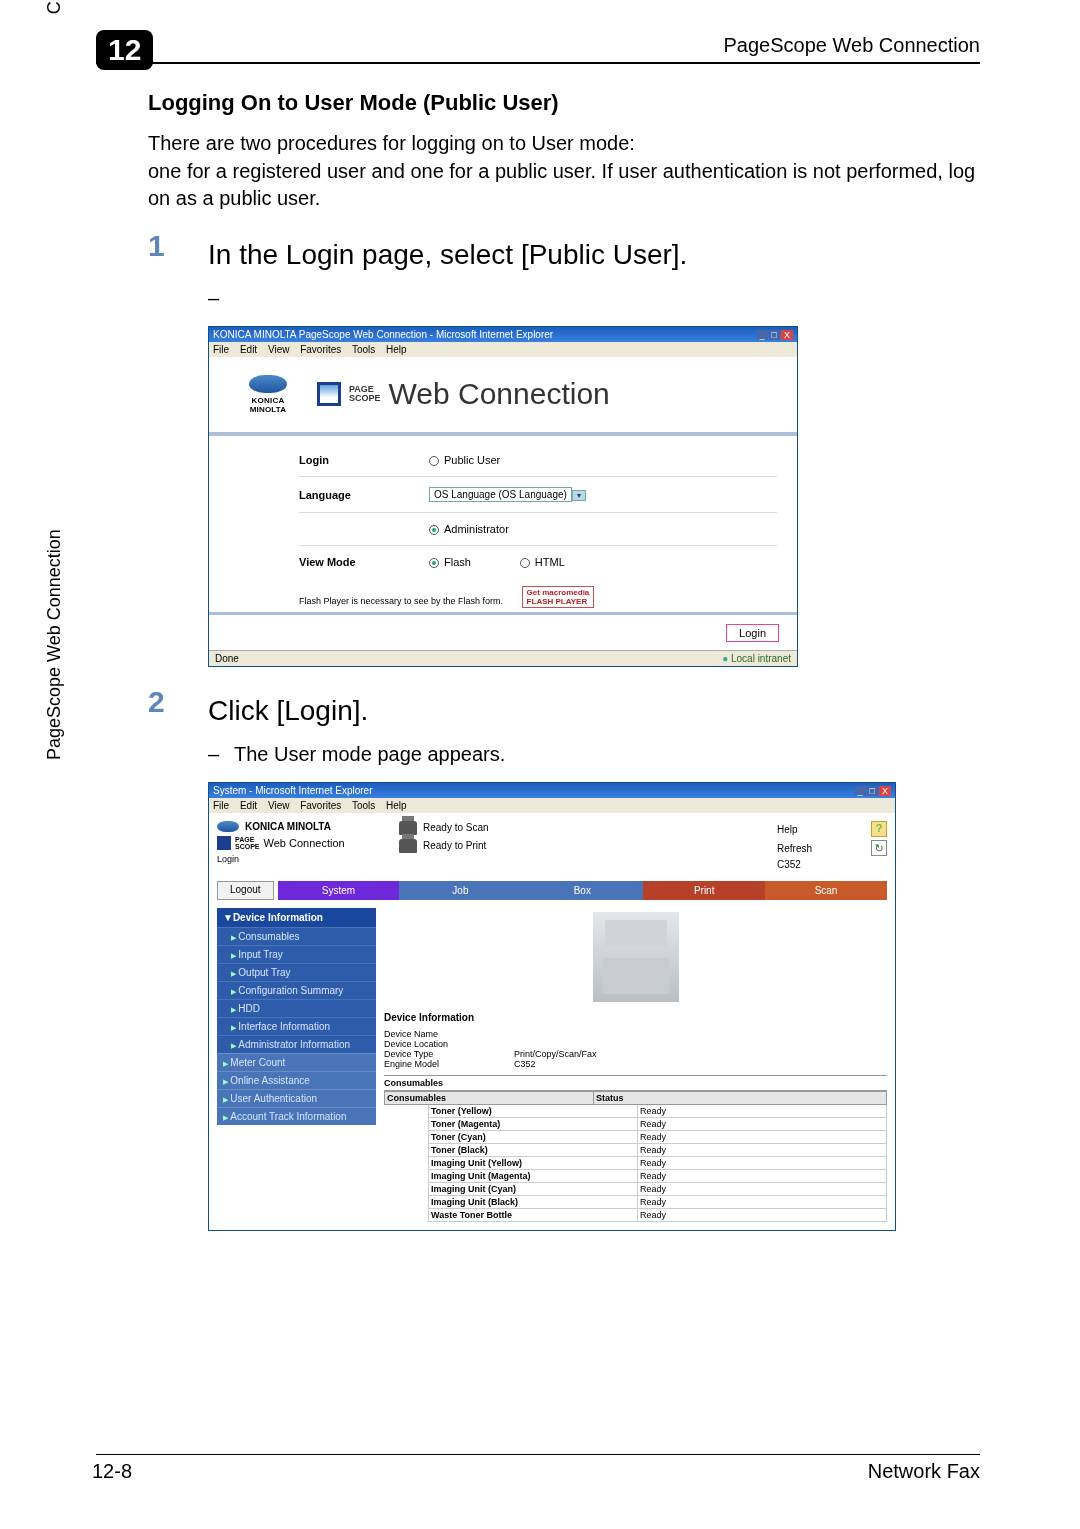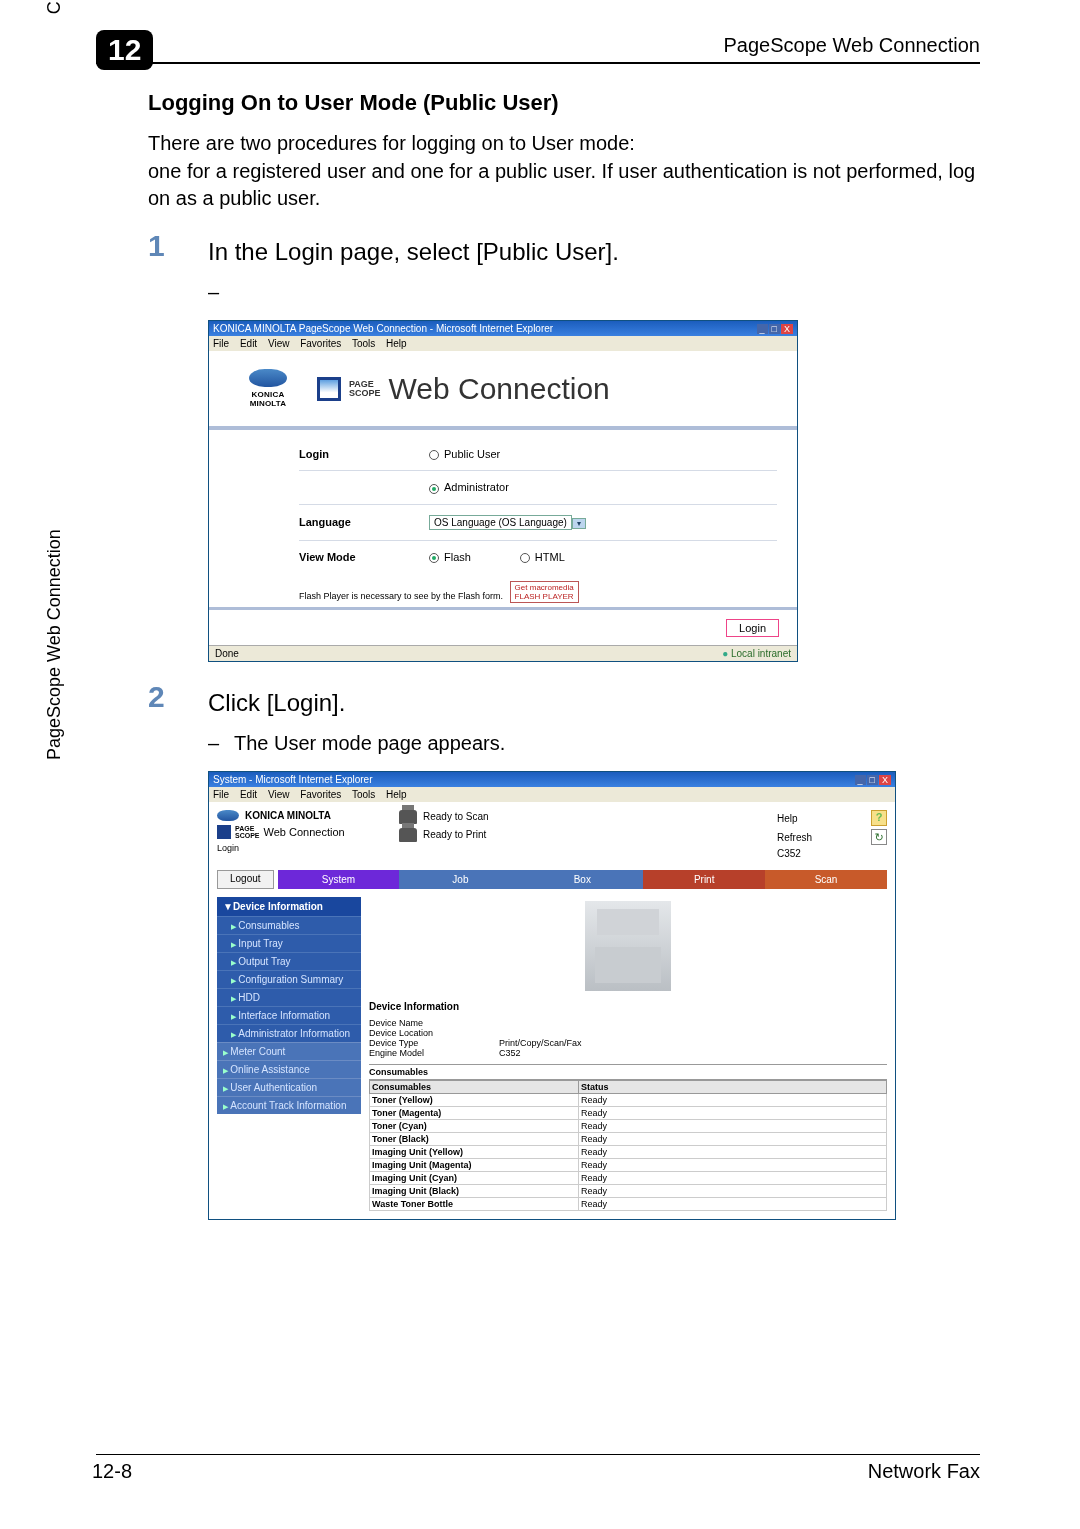--- a/index.html
+++ b/index.html
@@ -30,21 +30,21 @@
     font-size: 20px;
   }
   .content {
     position: absolute;
     top: 90px; left: 148px; right: 100px;
   }
   .section-title { font-size: 22px; font-weight: bold; margin-bottom: 14px; }
   .section-desc { font-size: 20px; line-height: 1.38; margin-bottom: 22px; }
   .step { display: flex; align-items: flex-start; margin-bottom: 10px; }
   .step-num { font-size: 30px; font-weight: bold; color: #5f87b7; width: 60px; flex-shrink: 0; margin-top:-6px; }
-  .step-text { font-size: 24px; line-height: 1.4; text-align: center; }
+  .step-text { font-size: 28px; line-height: 1.4; text-align: center; }
   .bullet-row { display: flex; font-size: 20px; line-height: 1.4; margin: 6px 0 14px 60px; }
   .bullet-dash { width: 26px; flex-shrink: 0; text-align: left; }
   .figure { margin: 4px 0 24px 60px; border: 1px solid #105080; }
   .fig-titlebar {
     background: linear-gradient(#1b5dbd,#3a80e0);
     color: #fff; font-size: 10px; padding: 2px 4px;
     display: flex; justify-content: space-between; align-items: center;
   }
   .win-btns span { background:#d44; color:#fff; font-size:9px; padding:0 3px; margin-left:1px;}
   .win-btns span:first-child{background:#46a;} .win-btns span:nth-child(2){background:#46a;}
@@ -63,21 +63,21 @@
   .login-grid { padding: 8px 20px 8px 90px; font-size:11px; }
   .login-row { display:flex; align-items:center; padding:10px 0; border-bottom:1px solid #d5dbe6; }
   .login-row:last-child{border-bottom:none;}
   .login-label { width:130px; font-weight:bold; }
   .login-val { flex:1; }
   .radio { display:inline-block; width:10px;height:10px;border:1px solid #555;border-radius:50%;vertical-align:middle;margin-right:5px;position:relative;}
   .radio.on::after{content:"";position:absolute;inset:2px;background:#2a6;border-radius:50%;}
   .select-box { display:inline-block; border:1px solid #7a9; background:#fff; padding:1px 4px; font-size:10px;}
   .select-arrow{display:inline-block;width:14px;background:#bcd5ee;border:1px solid #7a9;text-align:center;font-size:8px;color:#246;}
   .flash-note { font-size:9px; padding: 0 20px 4px 90px; }
-  .flash-btn { display:inline-block; border:1px solid #b55; color:#b22; font-size:8px; padding:1px 4px; margin-left:4px; font-weight:normal;}
+  .flash-btn { display:inline-block; border:1px solid #b55; color:#b22; font-size:8px; padding:1px 4px; margin-left:16px; font-weight:bold;}
   .login-btn-row{ text-align:right; padding:8px 18px; border-top:3px solid #aebdd8;}
   .login-btn{ display:inline-block; border:1px solid #e48; background:#fff; padding:2px 12px; font-size:11px;}
   .status-row{ background:#ece9d8; font-size:10px; padding:2px 6px; display:flex; justify-content:space-between; border-top:1px solid #aaa;}
   .status-right{color:#2a6c2a;}
   .status-right::before{content:"● "; color:#3a8;}
   .fig2 { width: 688px; }
   .f2-top { display:flex; padding: 8px; align-items:flex-start; background:#fff; font-size:10px;}
   .f2-left { width:176px; }
   .f2-brand{font-size:10px;font-weight:bold;display:flex;align-items:center;gap:6px;margin-bottom:4px;}
   .km-blue-sm{width:22px;height:11px;background:linear-gradient(#4a89c8,#2255a0);border-radius:50%/60%;}
@@ -94,38 +94,38 @@
   .refresh-ico::after{content:"↻";position:absolute;inset:0;text-align:center;font-size:11px;color:#2a6c2a;line-height:14px;}
   .tabrow{display:flex;font-size:10px;}
   .logout-btn{background:#f2f2f2;border:1px solid #999;padding:2px 12px;margin-right:4px;}
   .tab{flex:1;padding:4px 0;text-align:center;color:#fff;}
   .tab.sys{background:#6d28d9;font-weight:normal;}
   .tab.job{background:#4a74b8;}
   .tab.box{background:#4a74b8;}
   .tab.print{background:#b7402a;}
   .tab.scan{background:#c85a2a;}
   .f2-main{display:flex;background:#fff;padding:8px;gap:8px;align-items:flex-start;}
-  .sidebar{width:144px;font-size:10px;}
+  .sidebar{width:159px;font-size:10px;}
   .side-h{background:#19479e;color:#fff;padding:4px 6px;font-weight:bold;}
   .side-i{background:#2e5cab;color:#d5e4ff;padding:3px 6px 3px 14px;border-top:1px solid #4a74b8;}
   .side-i::before{content:"▶ ";font-size:7px;color:#9fc;}
   .side-t{background:#4a74b8;color:#d5e4ff;padding:3px 6px;border-top:1px solid #6b8cc4;}
   .side-t::before{content:"▶ ";font-size:7px;color:#9fc;}
   .rpane{flex:1;font-size:9px;}
   .printer-img{width:86px;height:90px;margin:4px auto 10px;background:linear-gradient(#e4e7ea,#babfc4);position:relative;}
   .printer-img::before{content:"";position:absolute;top:8px;left:12px;right:12px;height:26px;background:#d0d3d7;}
   .printer-img::after{content:"";position:absolute;bottom:8px;left:10px;right:10px;height:36px;background:#c8ccd0;}
   .di-title{font-weight:bold;font-size:10px;margin-bottom:6px;}
   .di-row{display:flex;}
   .di-row span:first-child{width:130px;}
   .con-title{font-weight:bold;border-top:1px solid #999;border-bottom:1px solid #999;padding:2px 0;margin-top:6px;}
   .con-head{display:flex;background:#e6e6e6;font-weight:bold;}
   .con-head span:first-child{width:210px;padding:1px 2px;border:1px solid #999;}
   .con-head span:last-child{flex:1;padding:1px 2px;border:1px solid #999;border-left:none;}
-  .con-row{display:flex;}
+  .con-row{display:flex;margin-left:44px;}
   .con-row span:first-child{width:210px;padding:1px 2px;border:1px solid #ccc;border-top:none;font-weight:bold;}
   .con-row span:last-child{flex:1;padding:1px 2px;border:1px solid #ccc;border-top:none;border-left:none;}
   .side-label {
     position: absolute;
     left: 44px; top: 760px;
     transform: rotate(-90deg);
     transform-origin: left top;
     font-size: 18px;
     white-space: nowrap;
   }
@@ -177,26 +177,26 @@
           <div class="ps-mini"><span>PAGE</span><br><span>SCOPE</span></div>
           <span>Web Connection</span>
         </div>
       </div>
       <div class="login-grid">
         <div class="login-row">
           <div class="login-label">Login</div>
           <div class="login-val"><span class="radio"></span><span>Public User</span></div>
         </div>
         <div class="login-row">
+          <div class="login-label">Language</div>
+          <div class="login-val"><span class="select-box">OS Language (OS Language)</span><span class="select-arrow">▾</span></div>
+        </div>
+        <div class="login-row">
           <div class="login-label"></div>
           <div class="login-val"><span class="radio on"></span><span>Administrator</span></div>
-        </div>
-        <div class="login-row">
-          <div class="login-label">Language</div>
-          <div class="login-val"><span class="select-box">OS Language (OS Language)</span><span class="select-arrow">▾</span></div>
         </div>
         <div class="login-row">
           <div class="login-label">View Mode</div>
           <div class="login-val">
             <span class="radio on"></span><span>Flash</span>
             &nbsp;&nbsp;&nbsp;&nbsp;&nbsp;&nbsp;&nbsp;&nbsp;&nbsp;&nbsp;&nbsp;&nbsp;&nbsp;&nbsp;
             <span class="radio"></span><span>HTML</span>
           </div>
         </div>
       </div>

